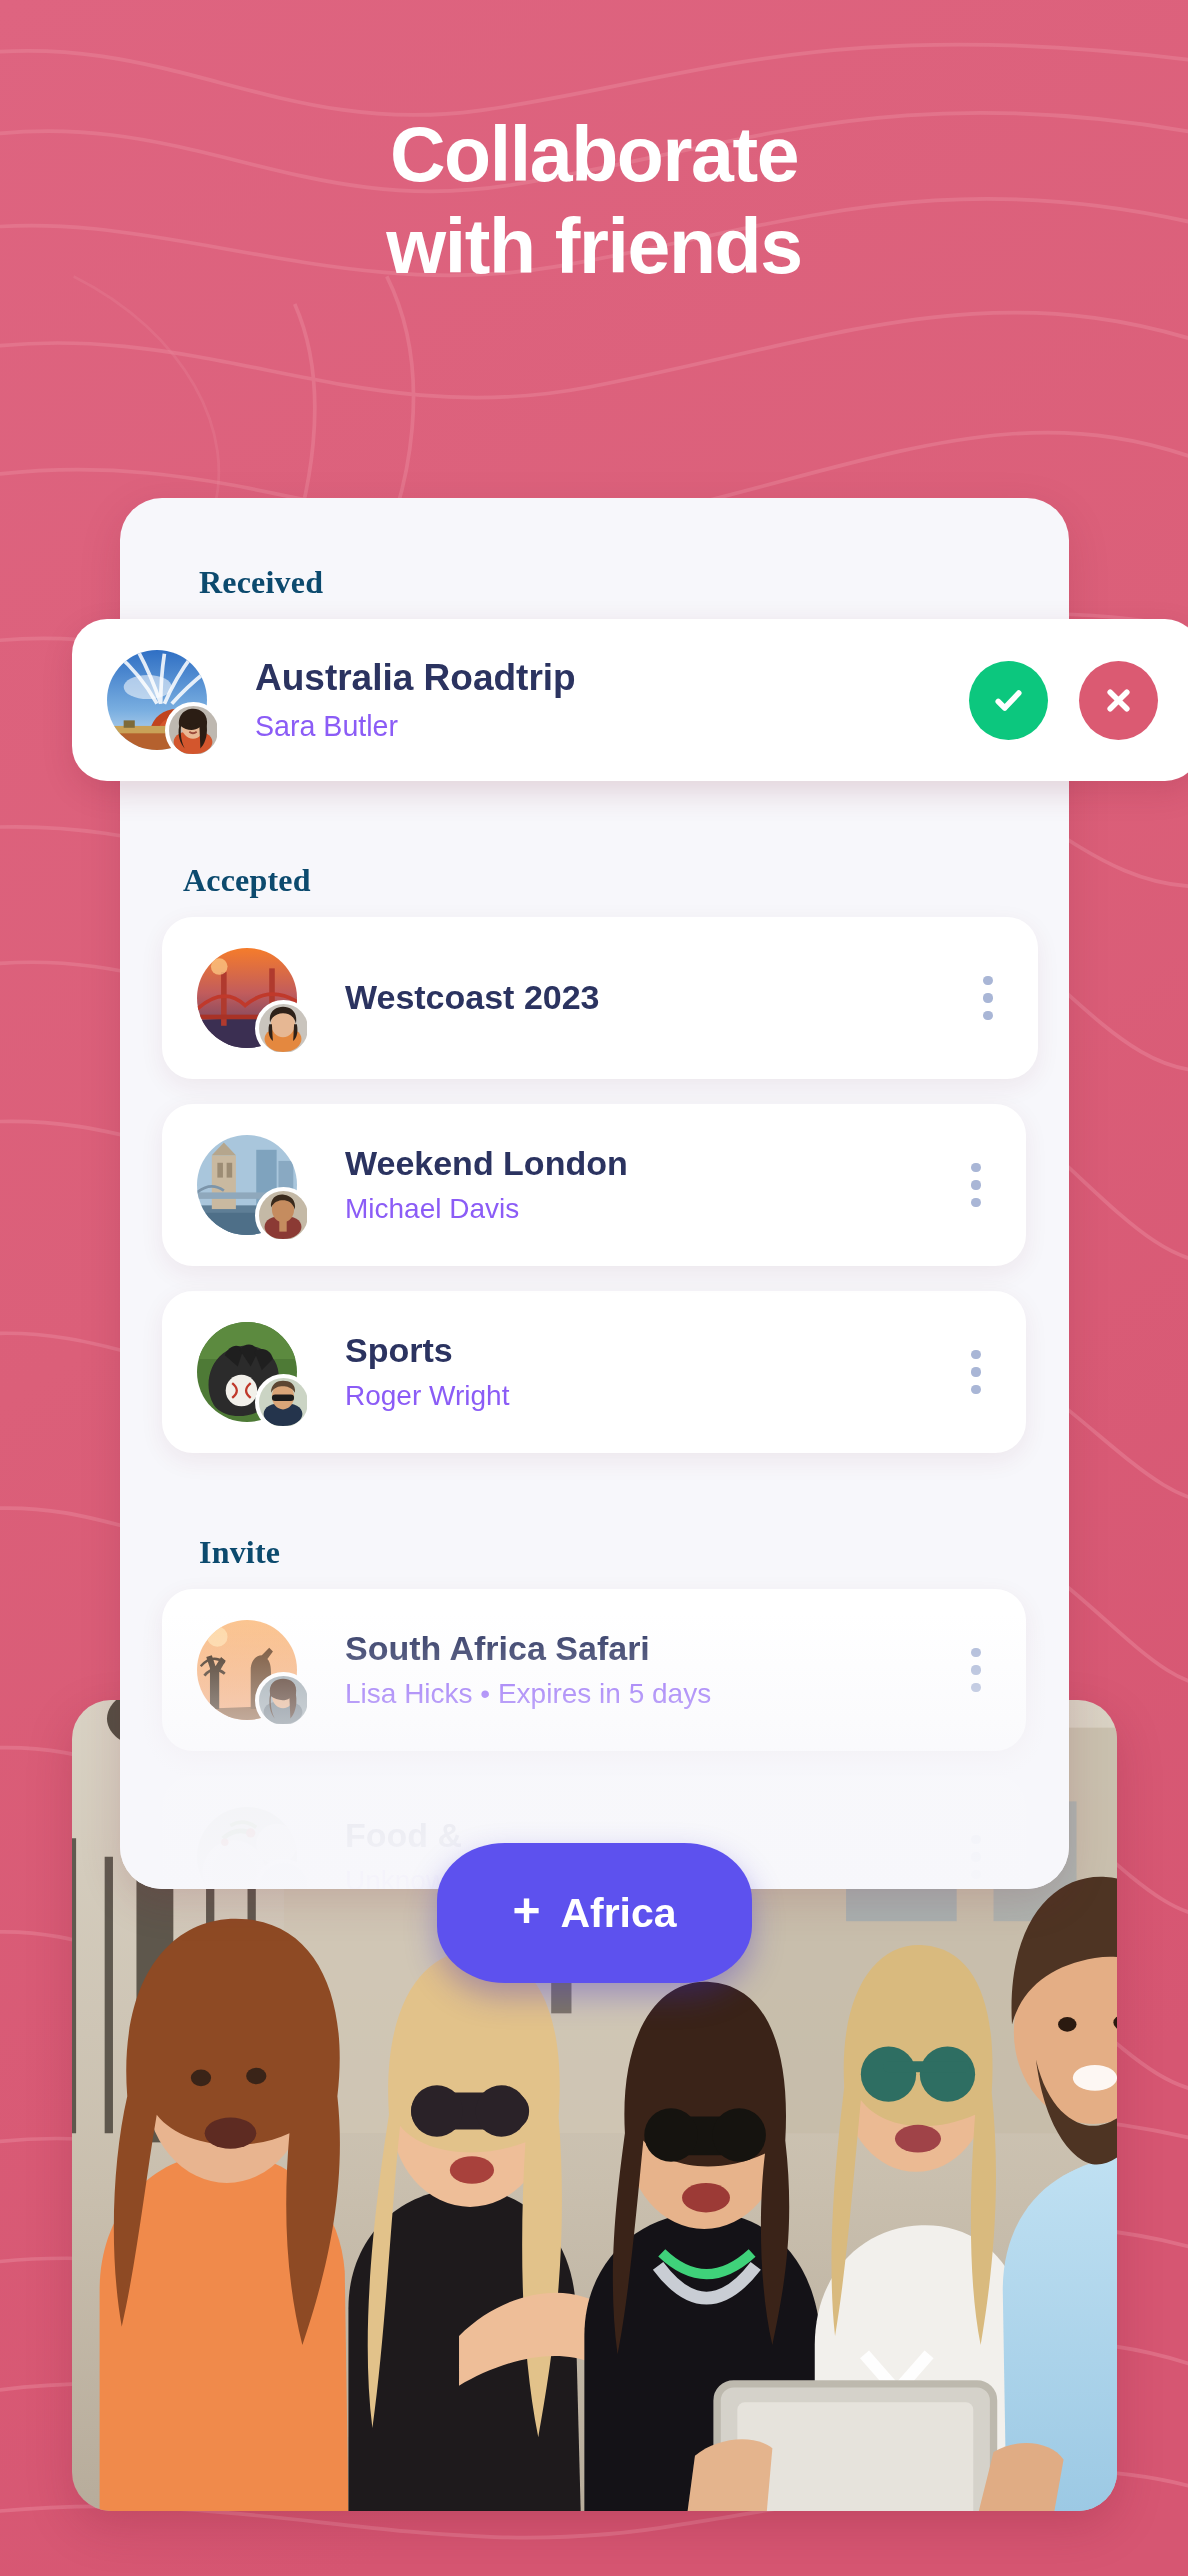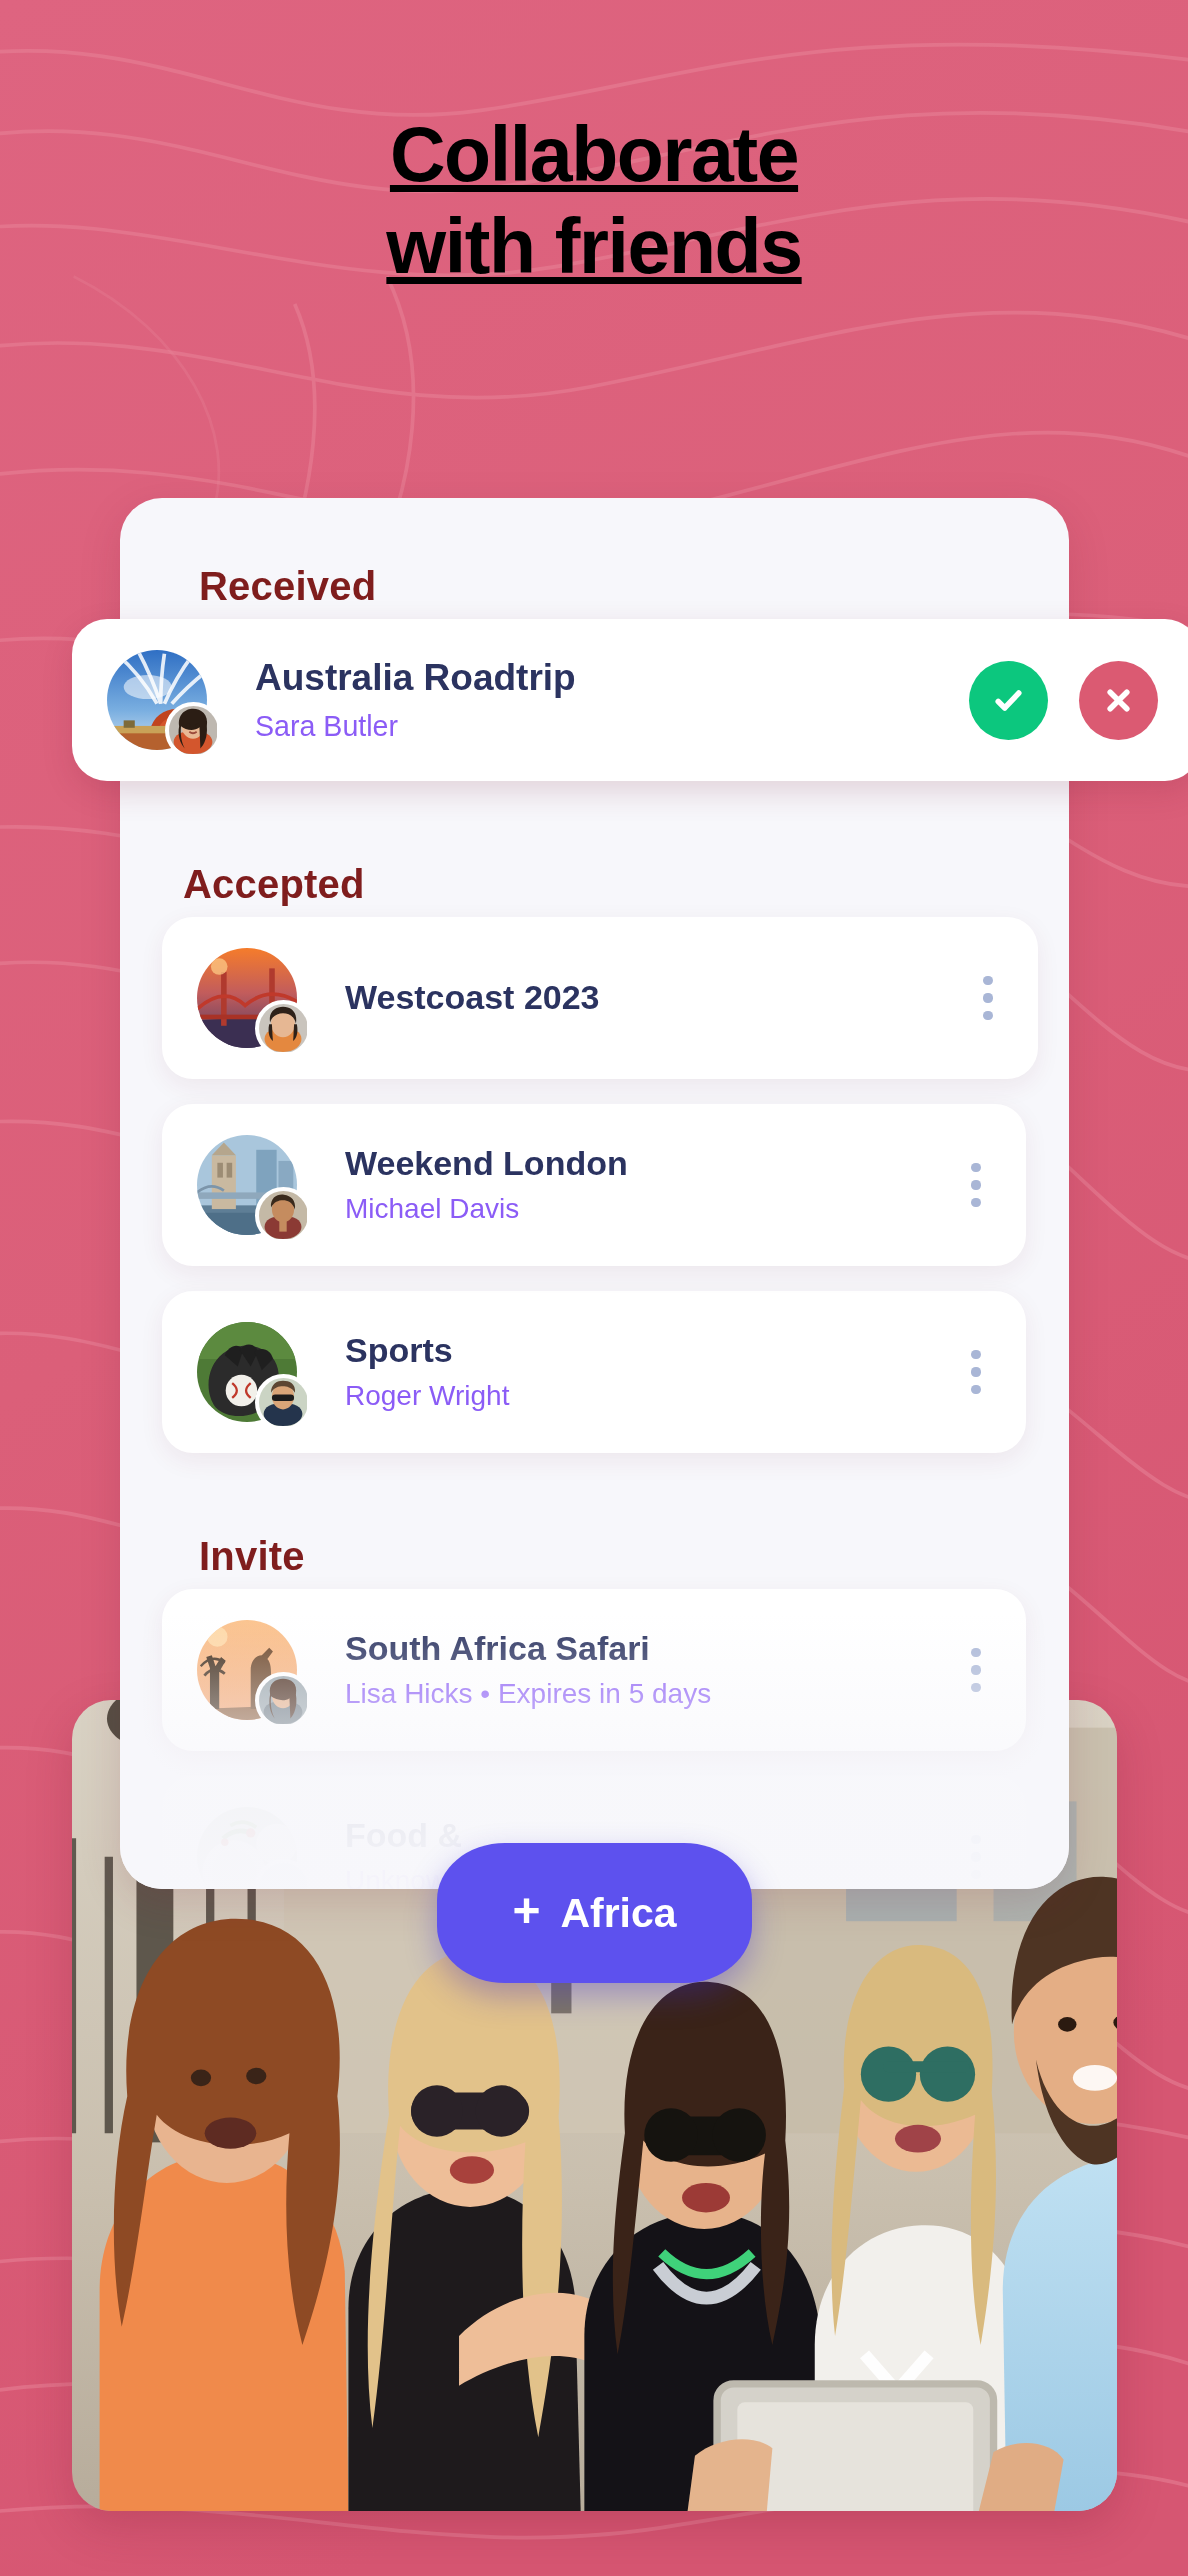--- a/index.html
+++ b/index.html
@@ -15,46 +15,46 @@
     position:absolute; inset:0; width:1188px; height:2576px;
     z-index:0; pointer-events:none;
   }
 
   
   .hero {
     position:absolute; top:109px; left:0; width:1188px;
     text-align:center; z-index:3;
   }
   .hero-line {
-    color:#000000; font-weight:bold; font-size:77px;
+    color:#ffffff; font-weight:bold; font-size:77px;
     line-height:1.0; letter-spacing:-1.4px;
     padding:7.4px 0;
-    text-decoration:underline;
   }
 
   
   .photo-card {
     position:absolute; left:72px; top:1700px;
     width:1045px; height:811px;
     border-radius:39px; overflow:hidden; z-index:4;
     box-shadow:0 16.6px 46px rgba(120,25,50,.22);
   }
   .photo-card svg { display:block; width:100%; height:100%; }
 
   
   .panel {
     position:absolute; left:120px; top:498px;
     width:949px; height:1391px;
     background:#F7F7FB; border-radius:42px; z-index:5;
     box-shadow:0 13px 41px rgba(120,25,50,.16);
     overflow:hidden;
   }
   .section-label {
-    color:#7f1d1d; font-size:40px; font-weight:bold;
+    color:#0c4a6e; font-size:32px; font-weight:bold;
     letter-spacing:0.2px;
+    font-family:Liberation Serif, serif;
   }
   .lbl-received { position:absolute; left:79px; top:66px; }
   .lbl-accepted { position:absolute; left:63px; top:364px; }
   .lbl-pending  { position:absolute; left:79px; top:1036px; }
 
   
   .row-card {
     position:absolute; background:#FFFFFF;
     border-radius:31px; display:flex; align-items:center;
   }

